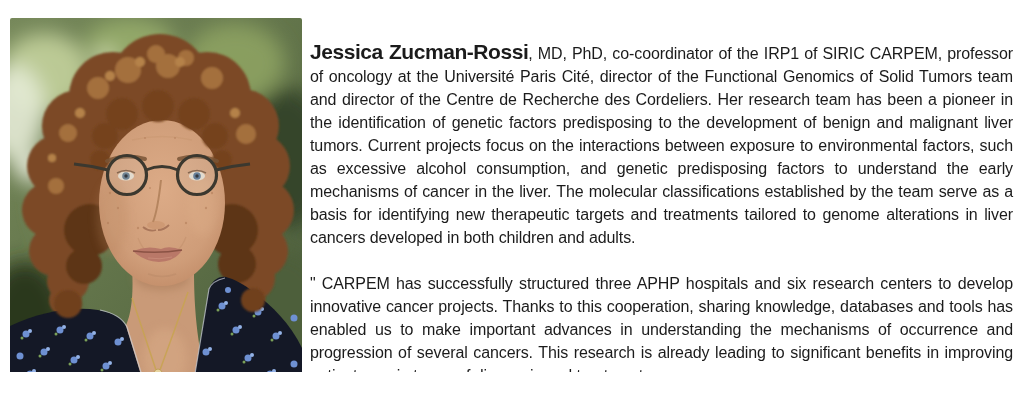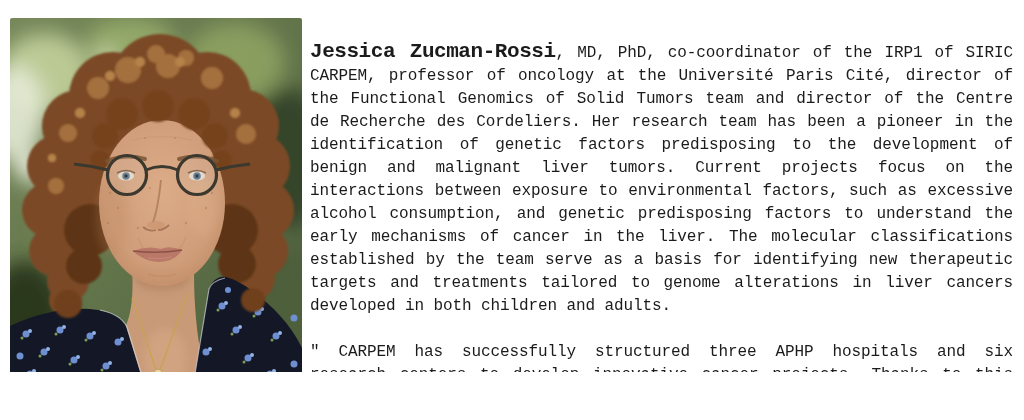--- a/index.html
+++ b/index.html
@@ -1,18 +1,18 @@
 <!DOCTYPE html>
 <html><head>
 <meta charset="utf-8">
 <style>
   html,body{margin:0;padding:0;background:#ffffff;}
   .canvas{
     position:relative;width:1024px;height:372px;background:#ffffff;
-    overflow:hidden;font-family:Liberation Mono, monospace;border-radius:10px;
+    overflow:hidden;font-family:Liberation Sans, sans-serif;border-radius:10px;
   }
   .photo{
     position:absolute;left:10px;top:18px;width:292px;height:380px;
     border-radius:2px;overflow:hidden;
   }
   .photo svg{display:block;width:100%;height:100%;}
   .text-col{
     position:absolute;left:310px;top:40px;width:703px;
     color:#1b1b1b;font-size:16px;line-height:23px;
     text-align:justify;letter-spacing:-0.1px;

